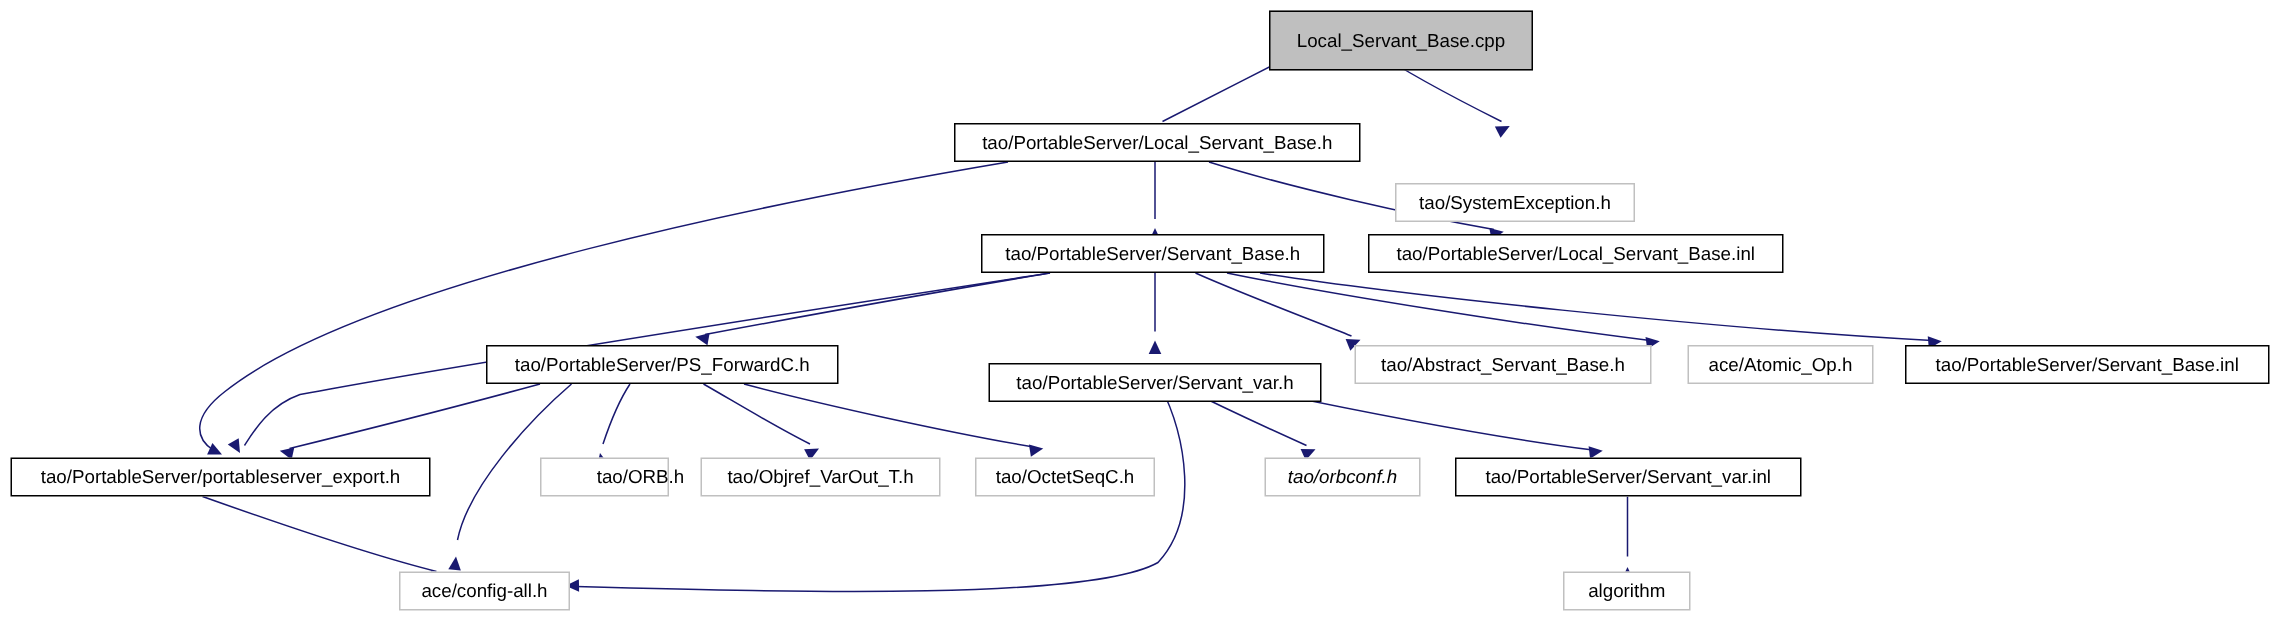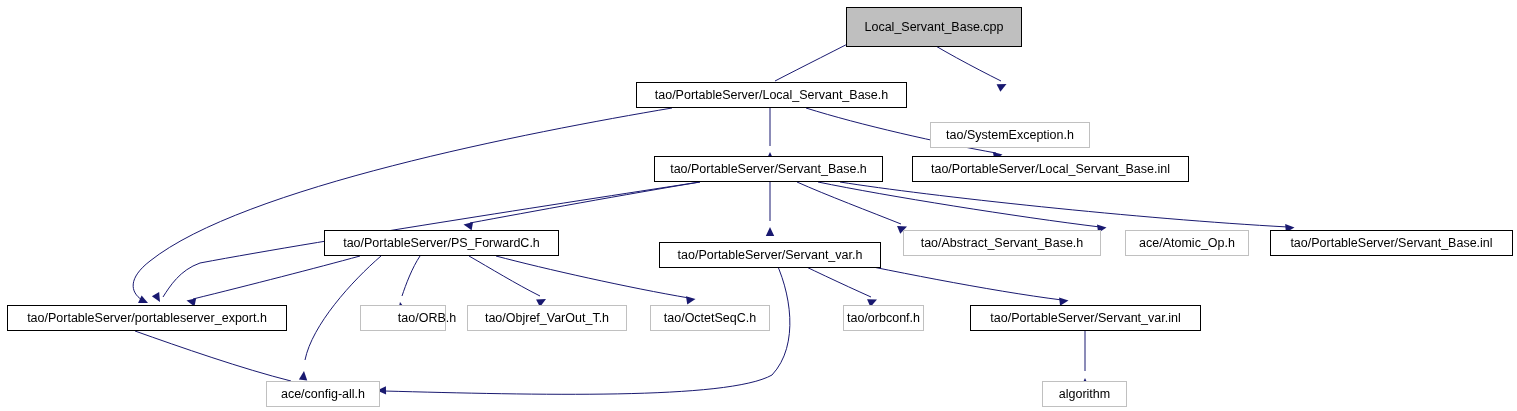--- a/index.html
+++ b/index.html
@@ -133,21 +133,21 @@
     </div>
     <div class="node-box" style="left: 360px; top: 305px; width: 86px; height: 26px; padding-left: 48px;">
       <span class="node-label">tao/ORB.h</span>
     </div>
     <div class="node-box" style="left: 467px; top: 305px; width: 160px; height: 26px;">
       <span class="node-label">tao/Objref_VarOut_T.h</span>
     </div>
     <div class="node-box" style="left: 650px; top: 305px; width: 120px; height: 26px;">
       <span class="node-label">tao/OctetSeqC.h</span>
     </div>
-    <div class="node-box" style="left: 843px; top: 305px; width: 81px; height: 26px;">
+    <div class="node-box" style="left: 843px; top: 305px; width: 104px; height: 26px; font-style: italic;">
       <span class="node-label">tao/orbconf.h</span>
     </div>
     <div class="node-box strong" style="left: 970px; top: 305px; width: 231px; height: 26px; text-align: center;">
       <span class="node-label">tao/PortableServer/Servant_var.inl</span>
     </div>
     <div class="node-box" style="left: 266px; top: 381px; width: 114px; height: 26px;">
       <span class="node-label">ace/config-all.h</span>
     </div>
     <div class="node-box" style="left: 1042px; top: 381px; width: 85px; height: 26px;">
       <span class="node-label">algorithm</span>

